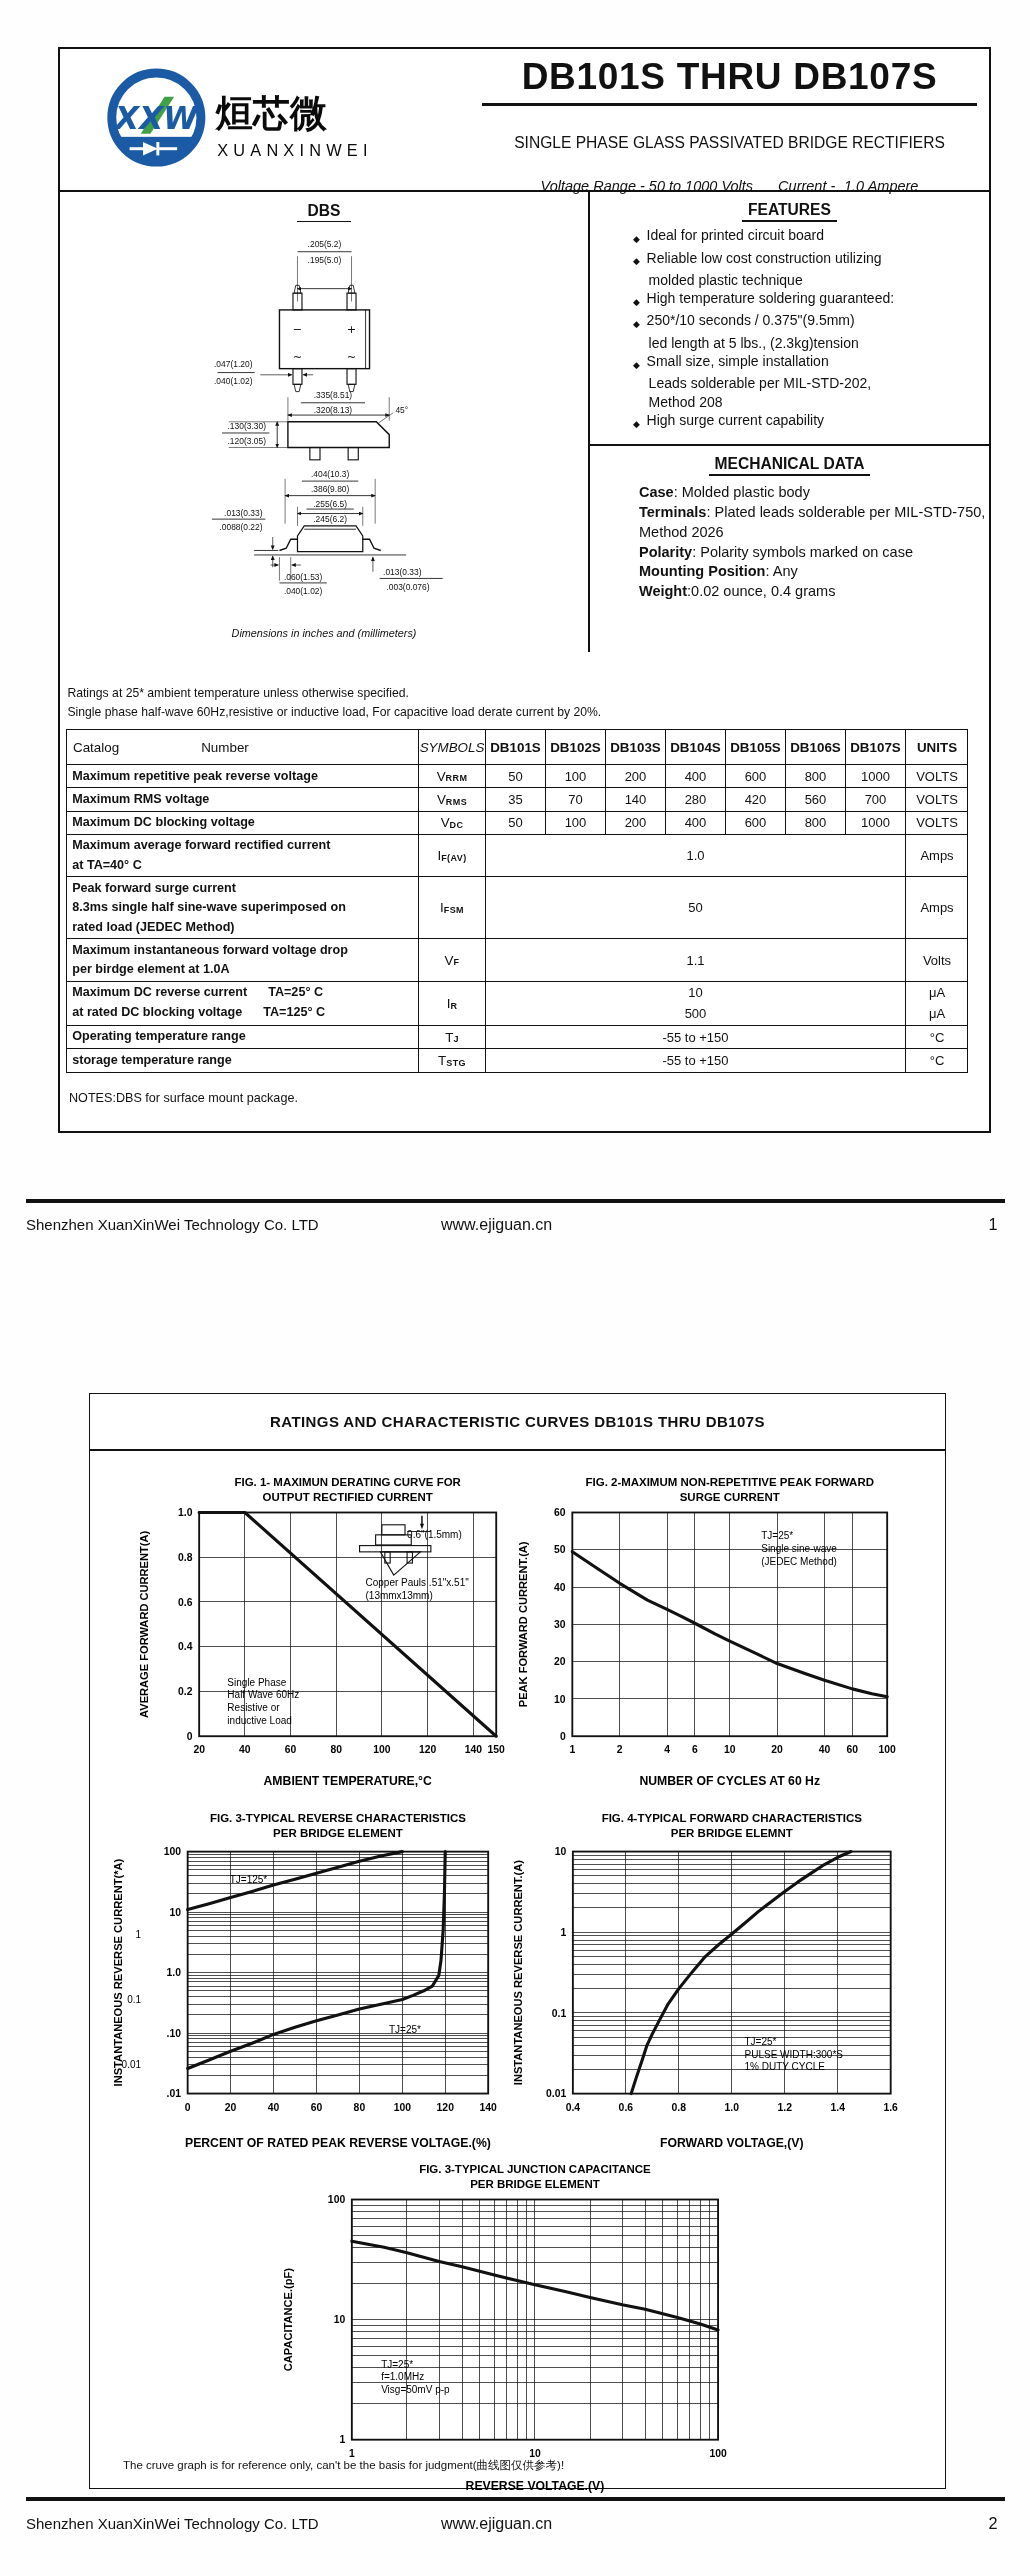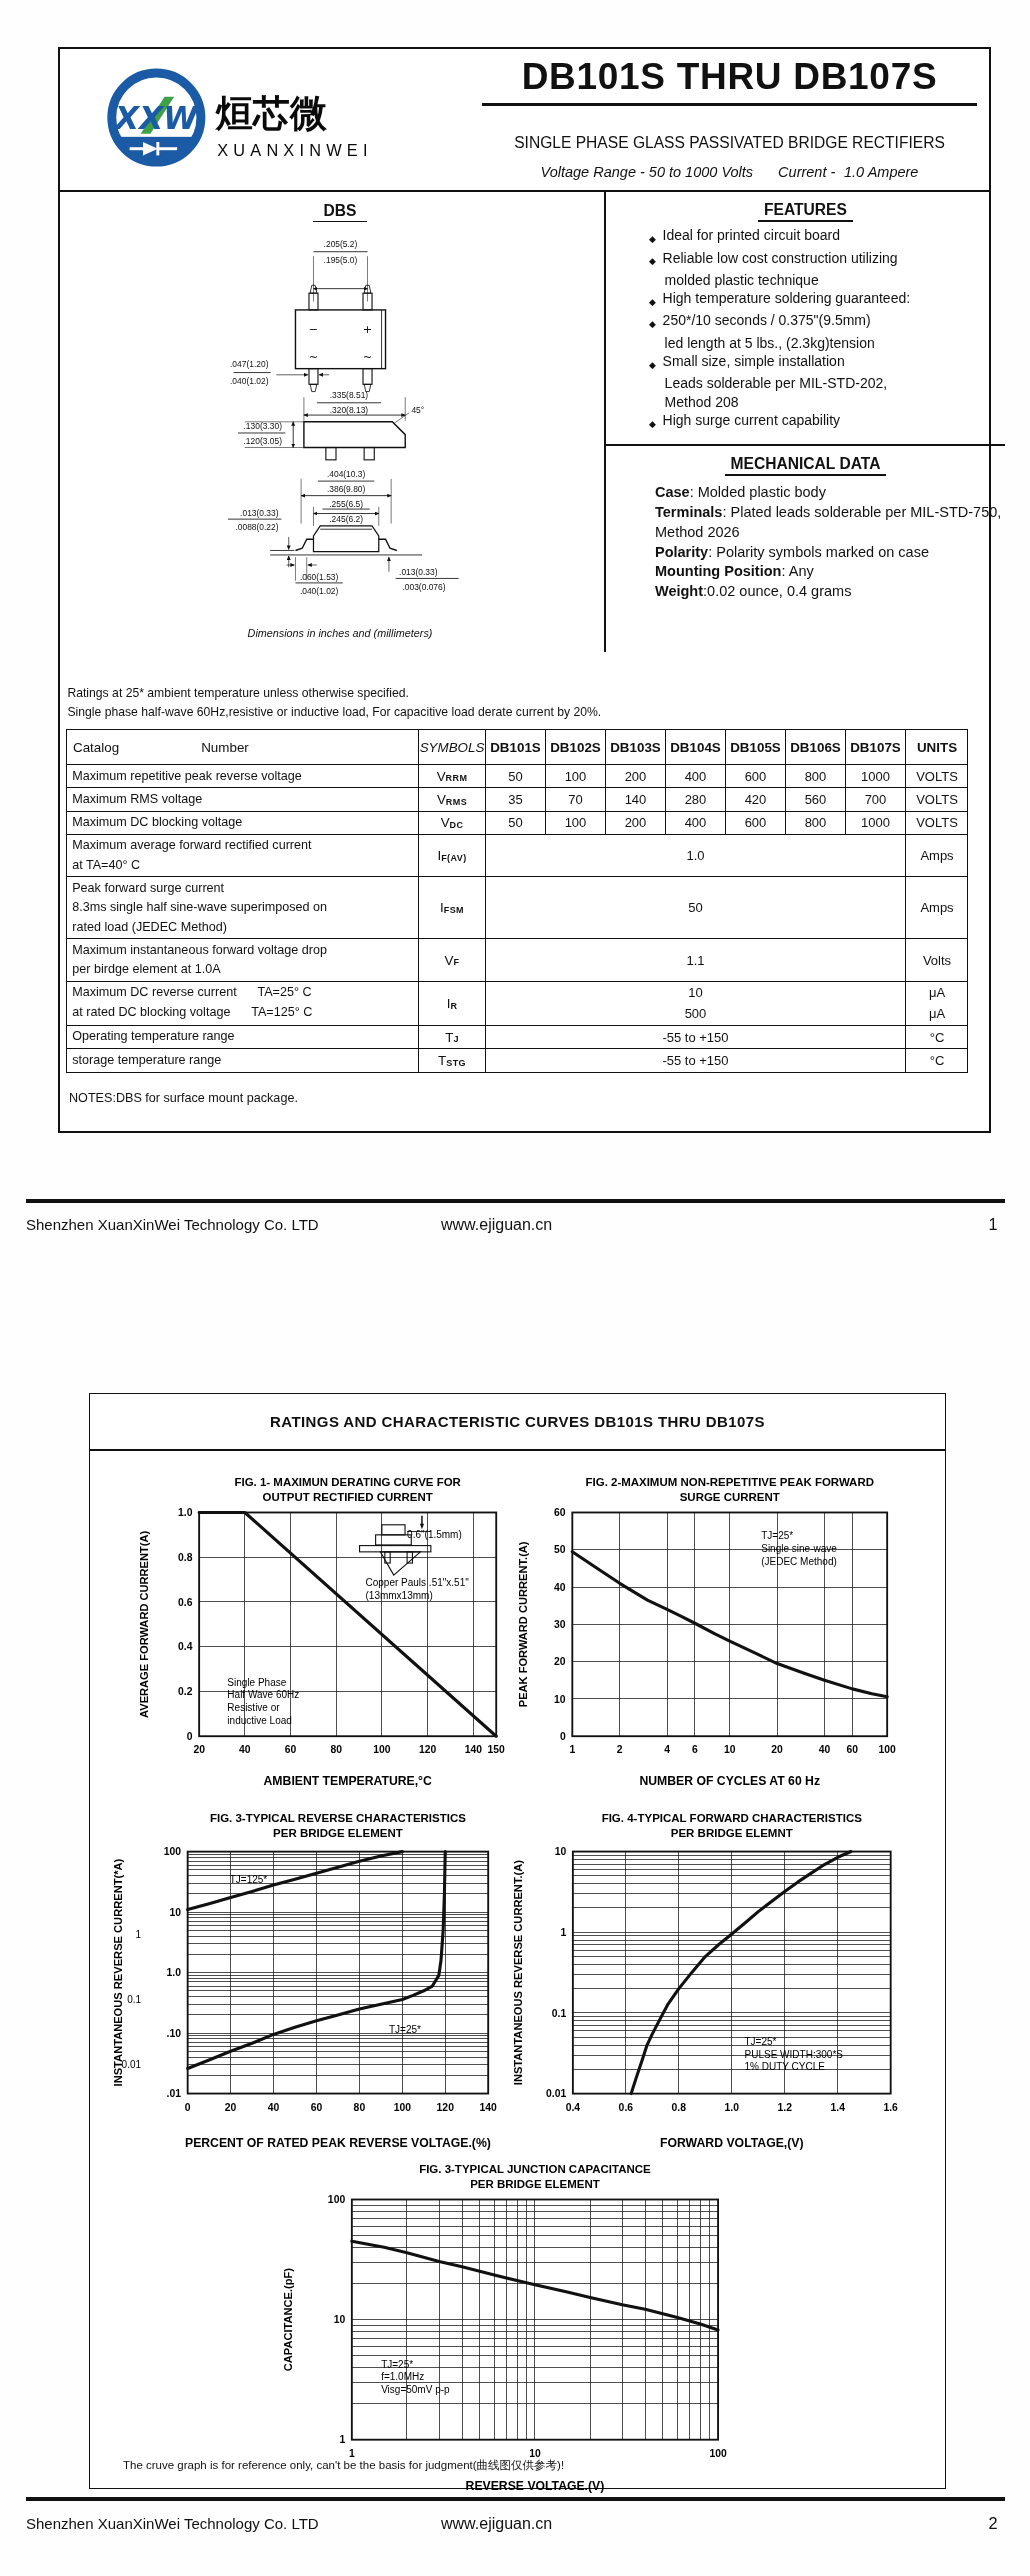--- a/index.html
+++ b/index.html
@@ -5,22 +5,22 @@
   html,body{margin:0;padding:0;background:#fff;}
   .wrap{position:relative;width:1031px;height:2576px;background:#fefefe;font-family:"Liberation Sans",sans-serif;color:#111;overflow:hidden;}
   .box{position:absolute;border:2.2px solid #111;background:#fff;}
   
   #p1box{left:58px;top:47px;width:929px;height:1082px;}
   .p1head{position:absolute;top:0;left:0;width:100%;height:141px;border-bottom:2.2px solid #111;}
   .titleblk{position:absolute;left:415px;top:7.4px;width:509px;text-align:center;}
   .h-title{font-size:37px;font-weight:bold;letter-spacing:0.7px;}
   .titleline{height:3px;background:#111;margin:4.5px 7.4px 0;}
   .h-sub{font-size:15.6px;font-weight:normal;margin-top:28px;}
-  .h-range{font-style:italic;font-size:14.5px;margin-top:12px;display:flex;justify-content:center;gap:25px;}
-  .cols{position:absolute;top:143px;left:16px;width:100%;height:460px;display:flex;}
+  .h-range{font-style:italic;font-size:14.5px;margin-top:26px;display:flex;justify-content:center;gap:25px;}
+  .cols{position:absolute;top:143px;left:0;width:100%;height:460px;display:flex;}
   .colL{width:528px;border-right:2.2px solid #111;position:relative;}
   .colR{flex:1;position:relative;}
   .dbs-title{text-align:center;margin-top:10.4px;}
   .dbs-title span{font-size:15.6px;font-weight:bold;border-bottom:1.9px solid #111;padding:0 10.4px 1.5px;}
   .pkg-cap{position:absolute;top:435px;width:100%;text-align:center;font-style:italic;font-size:10.8px;}
   .sec-title{text-align:center;padding-top:9px;}
   .sec-title span{font-size:15.6px;font-weight:bold;border-bottom:2.2px solid #111;padding:0 6px 2.2px;}
   .featbox{height:252px;border-bottom:2.2px solid #111;}
   .feat-list{margin:7.4px 0 0 43px;font-size:14px;line-height:18.5px;}
   .fitem{margin:0;}
@@ -30,21 +30,21 @@
   .mech-list{margin:10.4px 0 0 49px;font-size:14.5px;line-height:19.7px;}
   .mline b{font-weight:bold;}
   .ratbar{position:absolute;top:603px;left:0;width:100%;border-top:2.2px solid #111;border-bottom:2.2px solid #111;text-align:center;font-weight:bold;font-size:16px;padding:3.7px 0;box-sizing:border-box;}
   .ratnotes{position:absolute;top:635px;left:7.4px;font-size:12.2px;line-height:18.5px;}
   #rt{position:absolute;top:680px;left:6px;width:900px;border:1.9px solid #111;}
   .trow{display:grid;grid-template-columns:352px 67px repeat(7,60px) 62px;border-top:1.5px solid #111;}
   .trow:first-child{border-top:none;}
   .cell{border-right:1.5px solid #111;display:flex;align-items:center;justify-content:center;font-size:13px;min-height:22px;box-sizing:border-box;}
   .cell:last-child{border-right:none;}
   .c-param{justify-content:flex-start;flex-direction:column;align-items:flex-start;padding:1.5px 1.5px 1.5px 5.2px;}
-  .pline{white-space:pre;line-height:19.3px;font-size:12.6px;}
+  .pline{white-space:pre;line-height:19.3px;font-size:12.6px;font-weight:bold;}
   .vspan{grid-column:3/span 7;flex-direction:column;}
   .vline{line-height:21.5px;}
   .c-unit2{flex-direction:column;}
   .thead .cell{font-size:13.4px;min-height:34px;}
   .c-cat{justify-content:flex-start;padding-left:6px;gap:82px;}
   .sym-h{font-style:italic;font-size:12px;}
   .part-h{font-weight:bold;}
   .sym-sub{font-size:9px;font-weight:bold;position:relative;top:2.2px;letter-spacing:0.4px;}
   .sym-base{font-size:13.4px;}
   .tnotes{position:absolute;top:1042px;left:9px;font-size:12.6px;}

